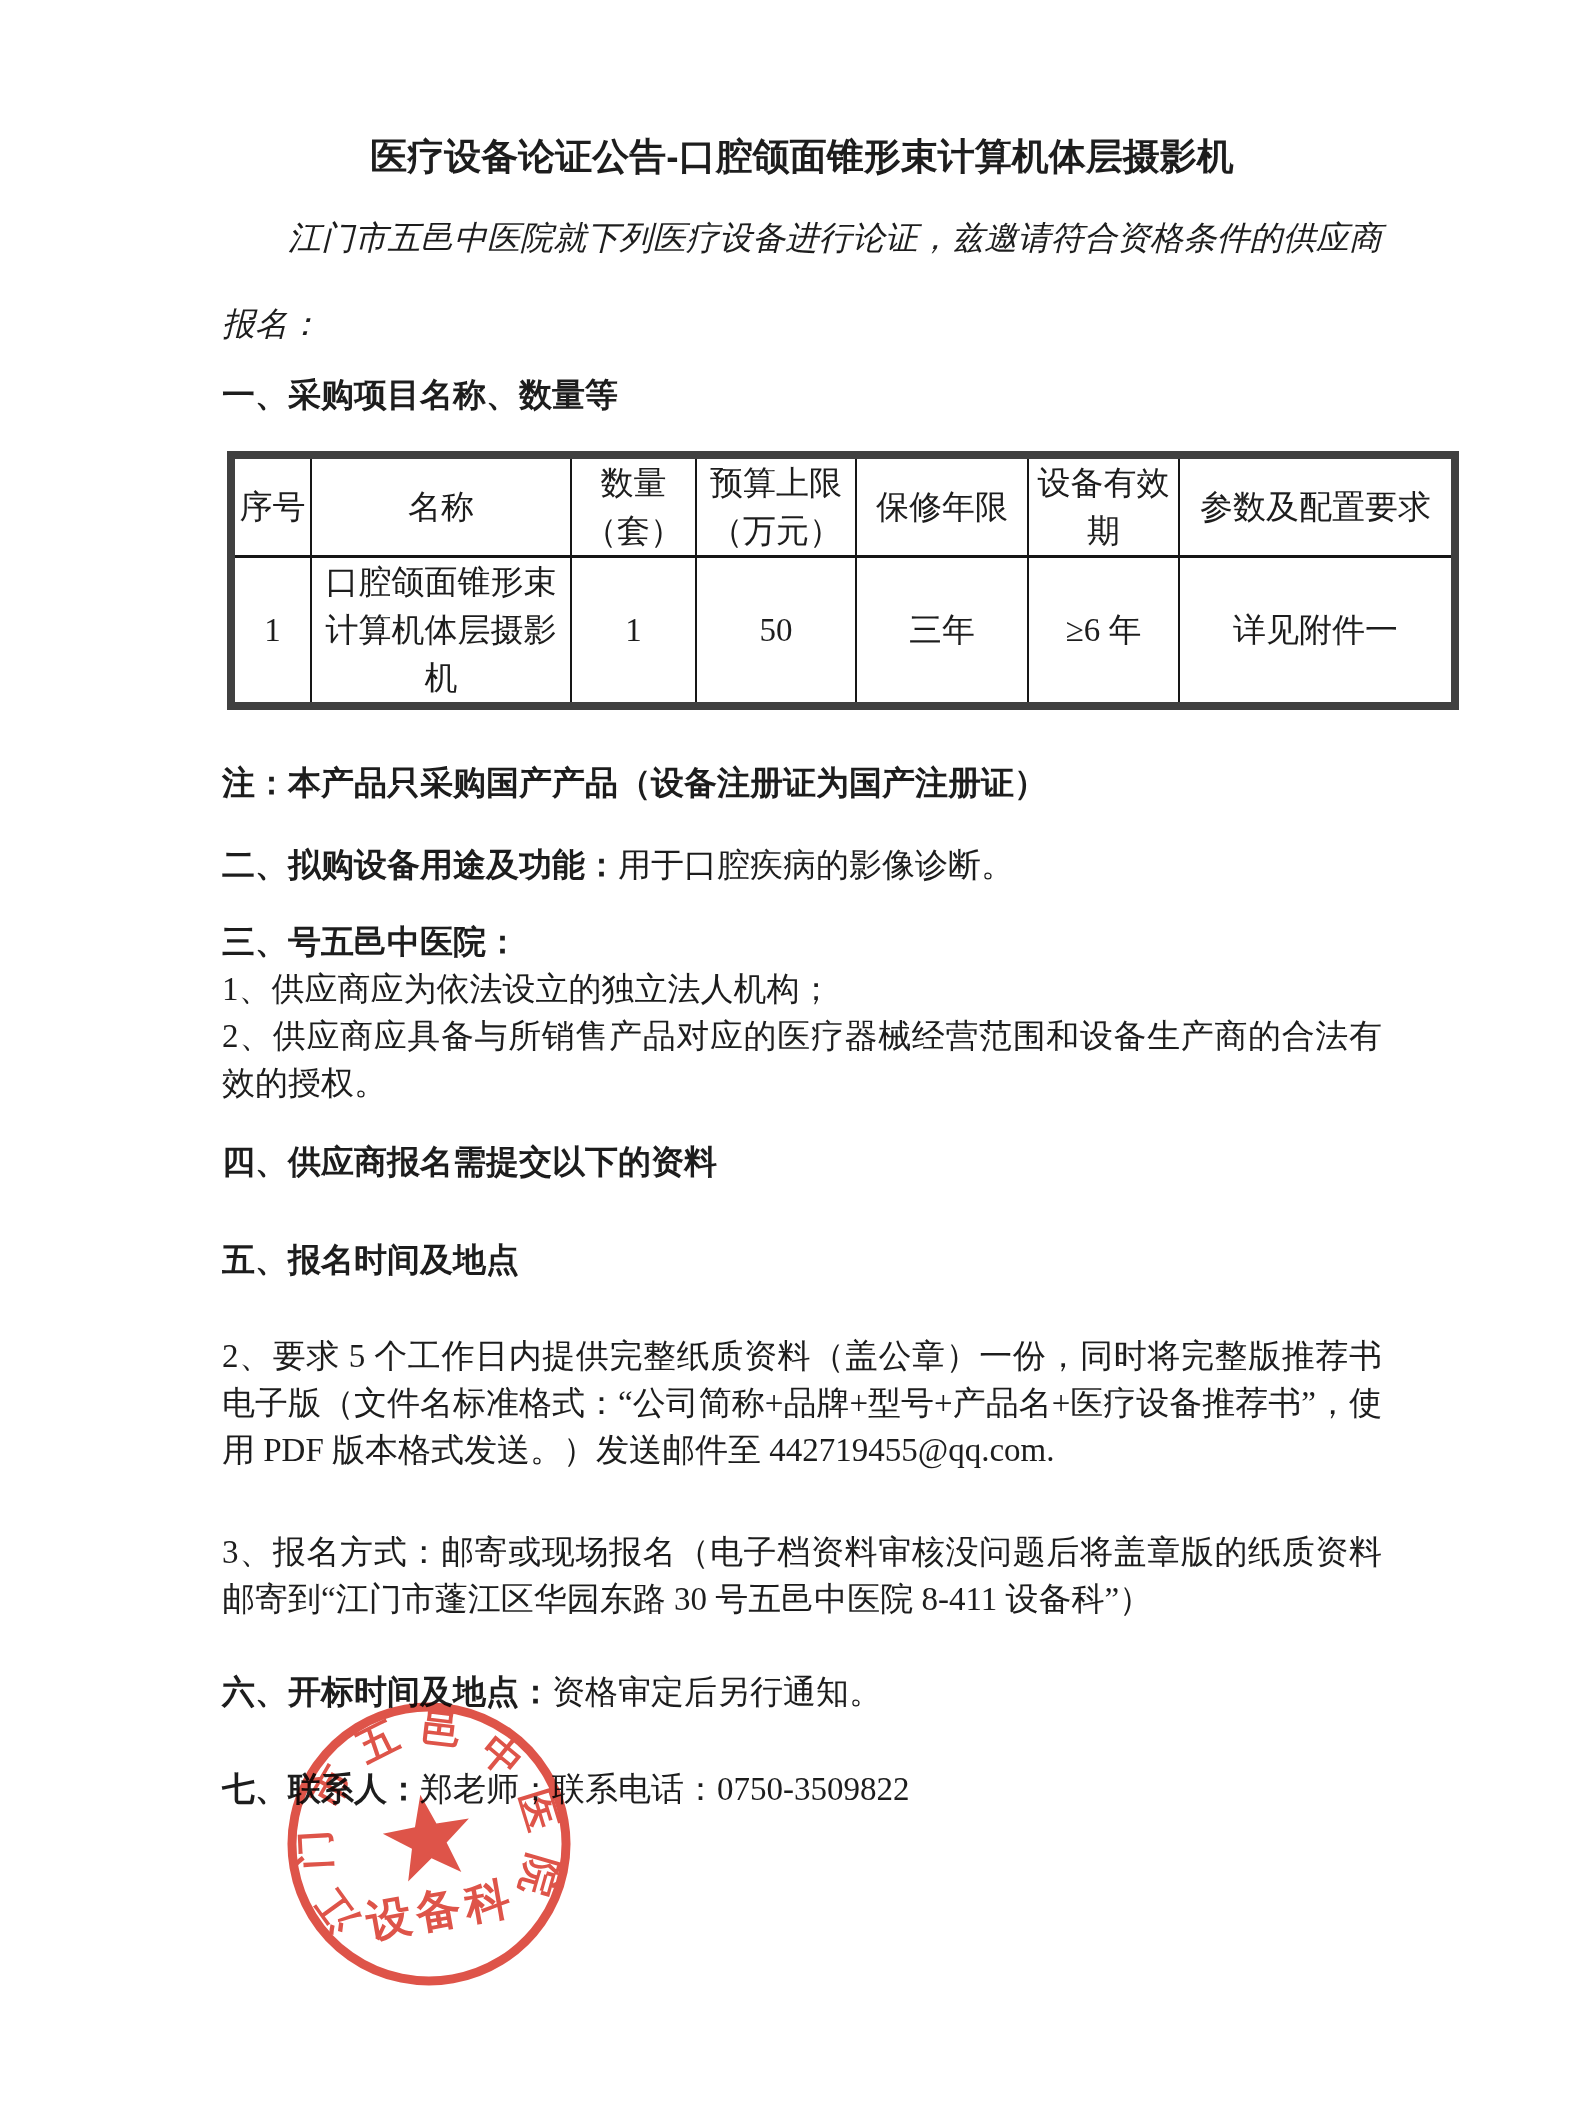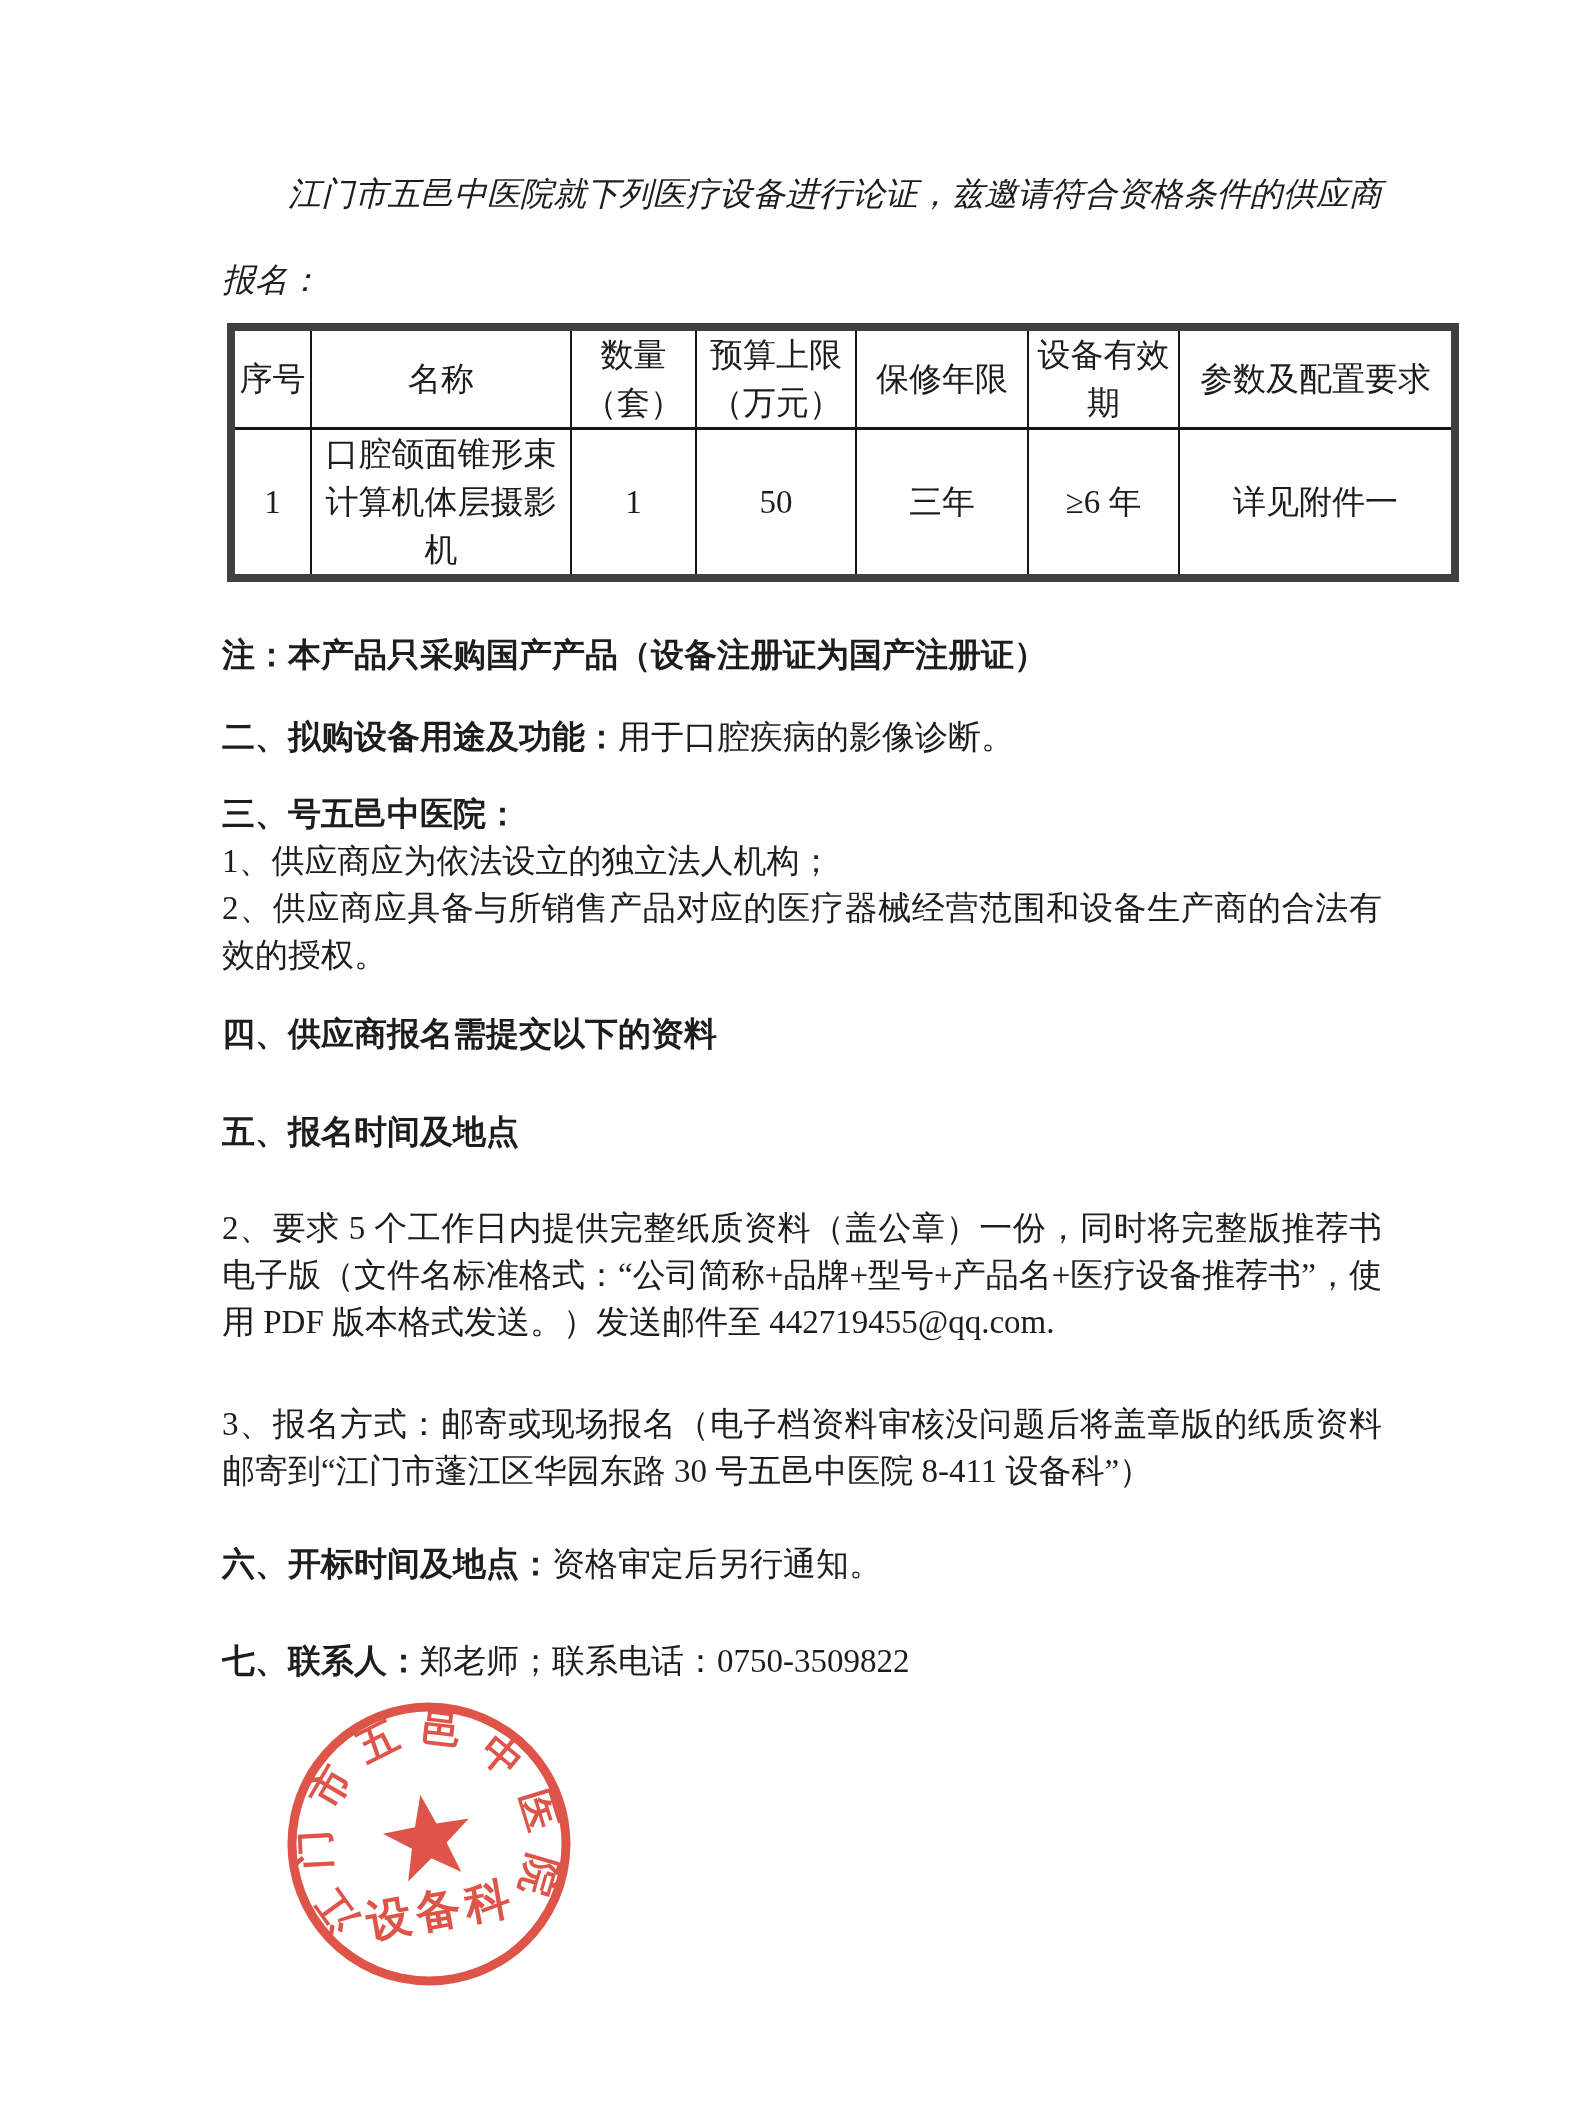--- a/index.html
+++ b/index.html
@@ -55,23 +55,25 @@
   .stamp{
     position:absolute;left:283px;top:1698px;width:292px;height:292px;
     mix-blend-mode:multiply;opacity:0.87;pointer-events:none;
   }
 </style>
 </head>
 <body>
 
 <div class="page">
 
+  <h1 class="doc-title">医疗设备论证公告-口腔颌面锥形束计算机体层摄影机</h1>
 
   <p class="para intro">江门市五邑中医院就下列医疗设备进行论证，兹邀请符合资格条件的供应商报名：</p>
 
+  <p class="h-sec1">一、采购项目名称、数量等</p>
 
   <table class="items">
     <colgroup>
       <col class="c0">
         <col class="c1">
         <col class="c2">
         <col class="c3">
         <col class="c4">
         <col class="c5">
         <col class="c6">

